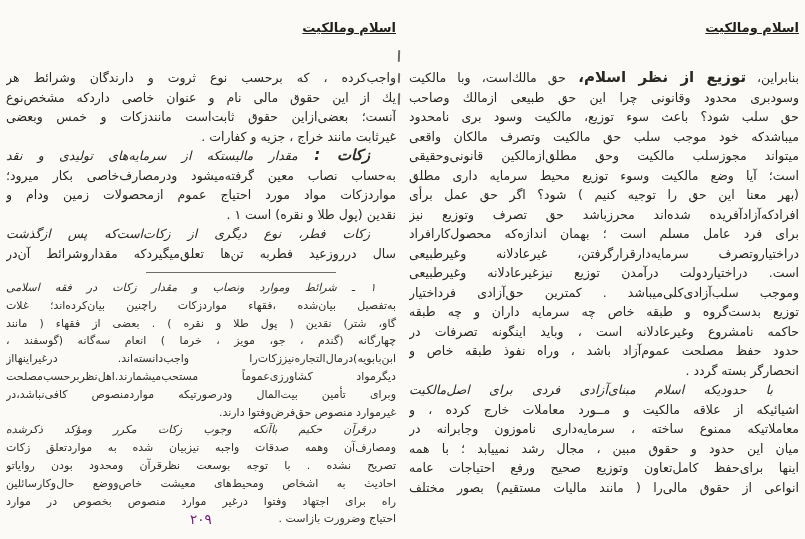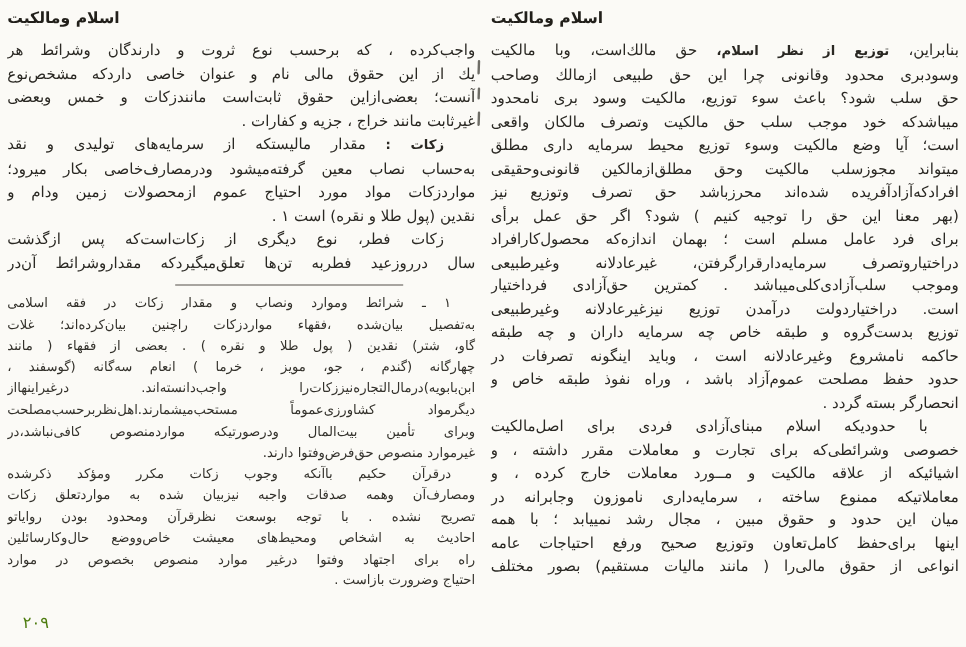--- a/index.html
+++ b/index.html
@@ -16,64 +16,65 @@
     position: absolute;
     top: 0;
     width: 390px;
     height: 539px;
     direction: rtl;
   }
   #right-page { left: 409px; }
   #left-page  { left: 6px;  }
 
   .running-header {
-    text-align: left;
+    text-align: right;
     font-weight: 700;
     font-size: 13px;
-    padding-top: 8px;
+    padding-top: 20px;
     height: 22px;
     color: #211f1a;
+    text-decoration: underline;
   }
-  .body-text { padding-top: 2px; }
+  .body-text { padding-top: 2px; margin-top: 24px; }
 
   .line {
     font-size: 12.5px;
     line-height: 19.5px;
     text-align: justify;
     text-align-last: justify;
     overflow: hidden;
     white-space: normal;
     color: #2a2823;
   }
-  .line b { font-weight: 700; font-size: 11px; }
-  .line.indent { padding-right: 26px; }
+  .line b { font-weight: 700; font-size: 15px; }
+  .line.indent { padding-right: 26px; font-style: italic; }
   .line.end { text-align-last: right; }
 
   .fn-line {
     font-size: 11px;
     line-height: 17.8px;
     color: #33312b;
   }
   .fn-line.indent { padding-right: 20px; }
 
   .fn-rule {
     border: 0;
     border-top: 1px solid #6f6d66;
     width: 190px;
     height: 0;
     margin: 9px 60px 6px auto;
   }
 
   .page-number {
     position: absolute;
     bottom: 12px;
-    left: 13px; right: 0;
-    text-align: left;
+    left: 0; right: 0;
+    text-align: center;
     font-size: 13.5px;
-    color: #4d7c0f;
+    color: #701a75;
     letter-spacing: 2px;
   }
 
   .gutter-mark {
     position: absolute;
     width: 2px;
     background: #55534c;
     border-radius: 1px;
     transform: rotate(2deg);
     opacity: 0.85;
@@ -87,34 +88,33 @@
 
 <div class="sheet">
 
   <div class="page" id="right-page">
     <div class="running-header">اسلام ومالكيت</div>
     <div class="body-text">
         <div class="line">بنابراين، <b>توزيع از نظر اسلام، </b>حق مالك‌است، وبا مالكيت</div>
         <div class="line">وسودبرى محدود وقانونى چرا اين حق طبيعى ازمالك وصاحب</div>
         <div class="line">حق سلب شود؟ باعث سوء توزيع، مالكيت وسود برى نامحدود</div>
         <div class="line">ميباشدكه خود موجب سلب حق مالكيت وتصرف مالكان واقعى</div>
+        <div class="line">ميتواند مجوزسلب مالكيت وحق مطلق‌ازمالكين قانونى‌وحقيقى</div>
         <div class="line">است؛ آيا وضع مالكيت وسوء توزيع محيط سرمايه دارى مطلق</div>
-        <div class="line">ميتواند مجوزسلب مالكيت وحق مطلق‌ازمالكين قانونى‌وحقيقى</div>
+        <div class="line">(بهر معنا اين حق را توجيه كنيم ) شود؟ اگر حق عمل برأى</div>
         <div class="line">افرادكه‌آزادآفريده شده‌اند محرزباشد حق تصرف وتوزيع نيز</div>
-        <div class="line">(بهر معنا اين حق را توجيه كنيم ) شود؟ اگر حق عمل برأى</div>
         <div class="line">براى فرد عامل مسلم است ؛ بهمان اندازه‌كه محصول‌كارافراد</div>
         <div class="line">دراختياروتصرف سرمايه‌دارقرارگرفتن، غيرعادلانه وغيرطبيعى</div>
+        <div class="line">است. دراختياردولت درآمدن توزيع نيزغيرعادلانه وغيرطبيعى</div>
         <div class="line">وموجب سلب‌آزادى‌كلى‌ميباشد . كمترين حق‌آزادى فرداختيار</div>
-        <div class="line">است. دراختياردولت درآمدن توزيع نيزغيرعادلانه وغيرطبيعى</div>
         <div class="line">توزيع بدست‌گروه و طبقه خاص چه سرمايه داران و چه طبقه</div>
         <div class="line">حاكمه نامشروع وغيرعادلانه است ، وبايد اينگونه تصرفات در</div>
         <div class="line">حدود حفظ مصلحت عموم‌آزاد باشد ، وراه نفوذ طبقه خاص و</div>
         <div class="line end">انحصارگر بسته گردد .</div>
         <div class="line indent">با حدوديكه اسلام مبناى‌آزادى فردى براى اصل‌مالكيت</div>
-        <div class="line">خصوصى وشرائطى‌كه براى تجارت و معاملات مقرر داشته ، و</div>
         <div class="line">اشيائيكه از علاقه مالكيت و مــورد معاملات خارج كرده ، و</div>
         <div class="line">معاملاتيكه ممنوع ساخته ، سرمايه‌دارى ناموزون وجابرانه در</div>
         <div class="line">ميان اين حدود و حقوق مبين ، مجال رشد نمييابد ؛ با همه</div>
         <div class="line">اينها براى‌حفظ كامل‌تعاون وتوزيع صحيح ورفع احتياجات عامه</div>
         <div class="line">انواعى از حقوق مالى‌را ( مانند ماليات مستقيم) بصور مختلف</div>
       </div>
   </div>
 
   <div class="page" id="left-page">
     <div class="running-header">اسلام ومالكيت</div>

